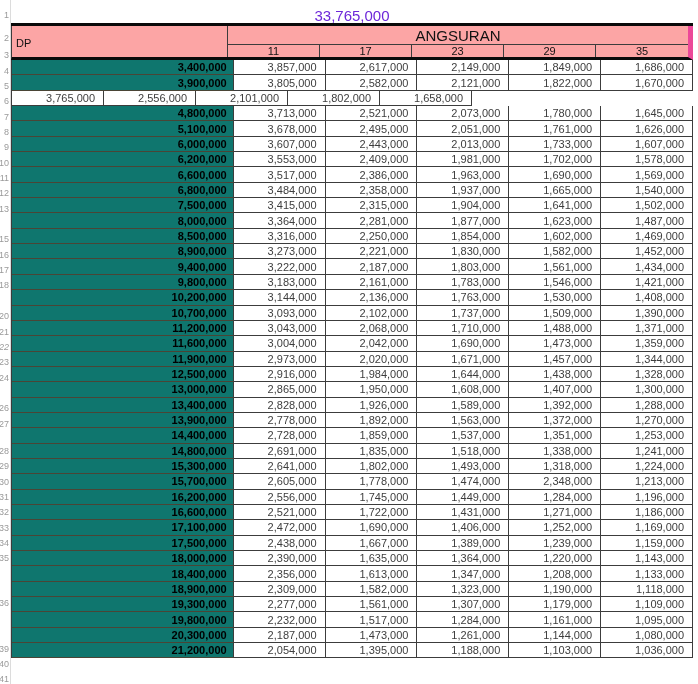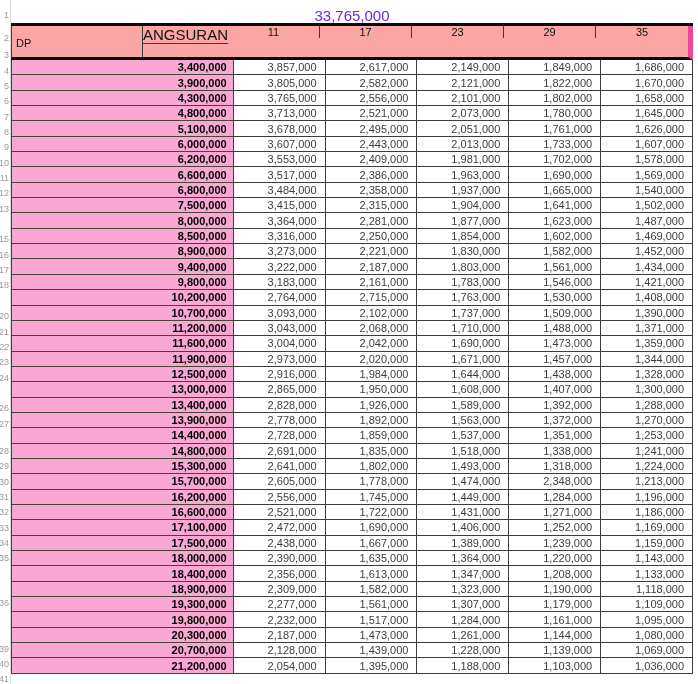--- a/index.html
+++ b/index.html
@@ -33,41 +33,41 @@
   }
   .header-block {
     display:flex; background:#fca5a5; border-bottom:3px solid #0a0a0a;
     border-left:1px solid #3c3c3c; border-right:5px solid #ec4899;
   }
   .dp-head {
     width:221px; height:31px; display:flex; align-items:center;
     padding:2px 0 0 4px; font-size:11px; color:#111;
     border-right:1px solid #3c3c3c;
   }
-  .ang-head { flex:1; display:flex; flex-direction:row;justify-content:center; }
+  .ang-head { flex:1; display:flex; flex-direction:column;justify-content:center; }
   .ang-title {
     height:18px; display:flex; align-items:center; justify-content:center;
     font-size:15px; color:#111; border-bottom:1px solid #3c3c3c;
   }
   .tenor-row { display:flex; height:12px; }
   .tenor-cell {
     width:92px; display:flex; align-items:center; justify-content:center;
     font-size:11px; color:#111; border-right:1px solid #3c3c3c;
   }
   .tenor-cell:last-child { border-right:none; }
   .tbody { border-left:1px solid #3c3c3c; }
   .data-row { display:flex; height:15.35px; }
   .cell {
     display:flex; align-items:center; justify-content:flex-end;
     padding-right:8px; font-size:11px; color:#3d3d3d; white-space:nowrap;
     border-right:1px solid #3c3c3c; border-bottom:1px solid #3c3c3c;
     overflow:hidden; background:#fff;
   }
   .cell.dp {
-    width:222px; background:#f9a8d4; color:#000; font-weight:700;
+    width:222px; background:#0f766e; color:#000; font-weight:700;
     border-bottom:1px solid #4a4536; padding-right:6px;
   }
   .cell.val { width:92px; }
 </style>
 </head>
 <body>
 
 <div class="sheet">
 
   <div class="gutter" id="gutter">
@@ -154,21 +154,20 @@
         </div>
         <div class="data-row">
           <div class="cell dp">3,900,000</div>
           <div class="cell val">3,805,000</div>
           <div class="cell val">2,582,000</div>
           <div class="cell val">2,121,000</div>
           <div class="cell val">1,822,000</div>
           <div class="cell val">1,670,000</div>
         </div>
         <div class="data-row">
-          <div class="cell dp">4,300,000</div>
           <div class="cell val">3,765,000</div>
           <div class="cell val">2,556,000</div>
           <div class="cell val">2,101,000</div>
           <div class="cell val">1,802,000</div>
           <div class="cell val">1,658,000</div>
         </div>
         <div class="data-row">
           <div class="cell dp">4,800,000</div>
           <div class="cell val">3,713,000</div>
           <div class="cell val">2,521,000</div>
@@ -259,22 +258,22 @@
         <div class="data-row">
           <div class="cell dp">9,800,000</div>
           <div class="cell val">3,183,000</div>
           <div class="cell val">2,161,000</div>
           <div class="cell val">1,783,000</div>
           <div class="cell val">1,546,000</div>
           <div class="cell val">1,421,000</div>
         </div>
         <div class="data-row">
           <div class="cell dp">10,200,000</div>
-          <div class="cell val">2,764,000</div>
-          <div class="cell val">2,715,000</div>
+          <div class="cell val">3,144,000</div>
+          <div class="cell val">2,136,000</div>
           <div class="cell val">1,763,000</div>
           <div class="cell val">1,530,000</div>
           <div class="cell val">1,408,000</div>
         </div>
         <div class="data-row">
           <div class="cell dp">10,700,000</div>
           <div class="cell val">3,093,000</div>
           <div class="cell val">2,102,000</div>
           <div class="cell val">1,737,000</div>
           <div class="cell val">1,509,000</div>
@@ -442,28 +441,20 @@
         </div>
         <div class="data-row">
           <div class="cell dp">20,300,000</div>
           <div class="cell val">2,187,000</div>
           <div class="cell val">1,473,000</div>
           <div class="cell val">1,261,000</div>
           <div class="cell val">1,144,000</div>
           <div class="cell val">1,080,000</div>
         </div>
         <div class="data-row">
-          <div class="cell dp">20,700,000</div>
-          <div class="cell val">2,128,000</div>
-          <div class="cell val">1,439,000</div>
-          <div class="cell val">1,228,000</div>
-          <div class="cell val">1,139,000</div>
-          <div class="cell val">1,069,000</div>
-        </div>
-        <div class="data-row">
           <div class="cell dp">21,200,000</div>
           <div class="cell val">2,054,000</div>
           <div class="cell val">1,395,000</div>
           <div class="cell val">1,188,000</div>
           <div class="cell val">1,103,000</div>
           <div class="cell val">1,036,000</div>
         </div>
       </div>
 
   </div>

